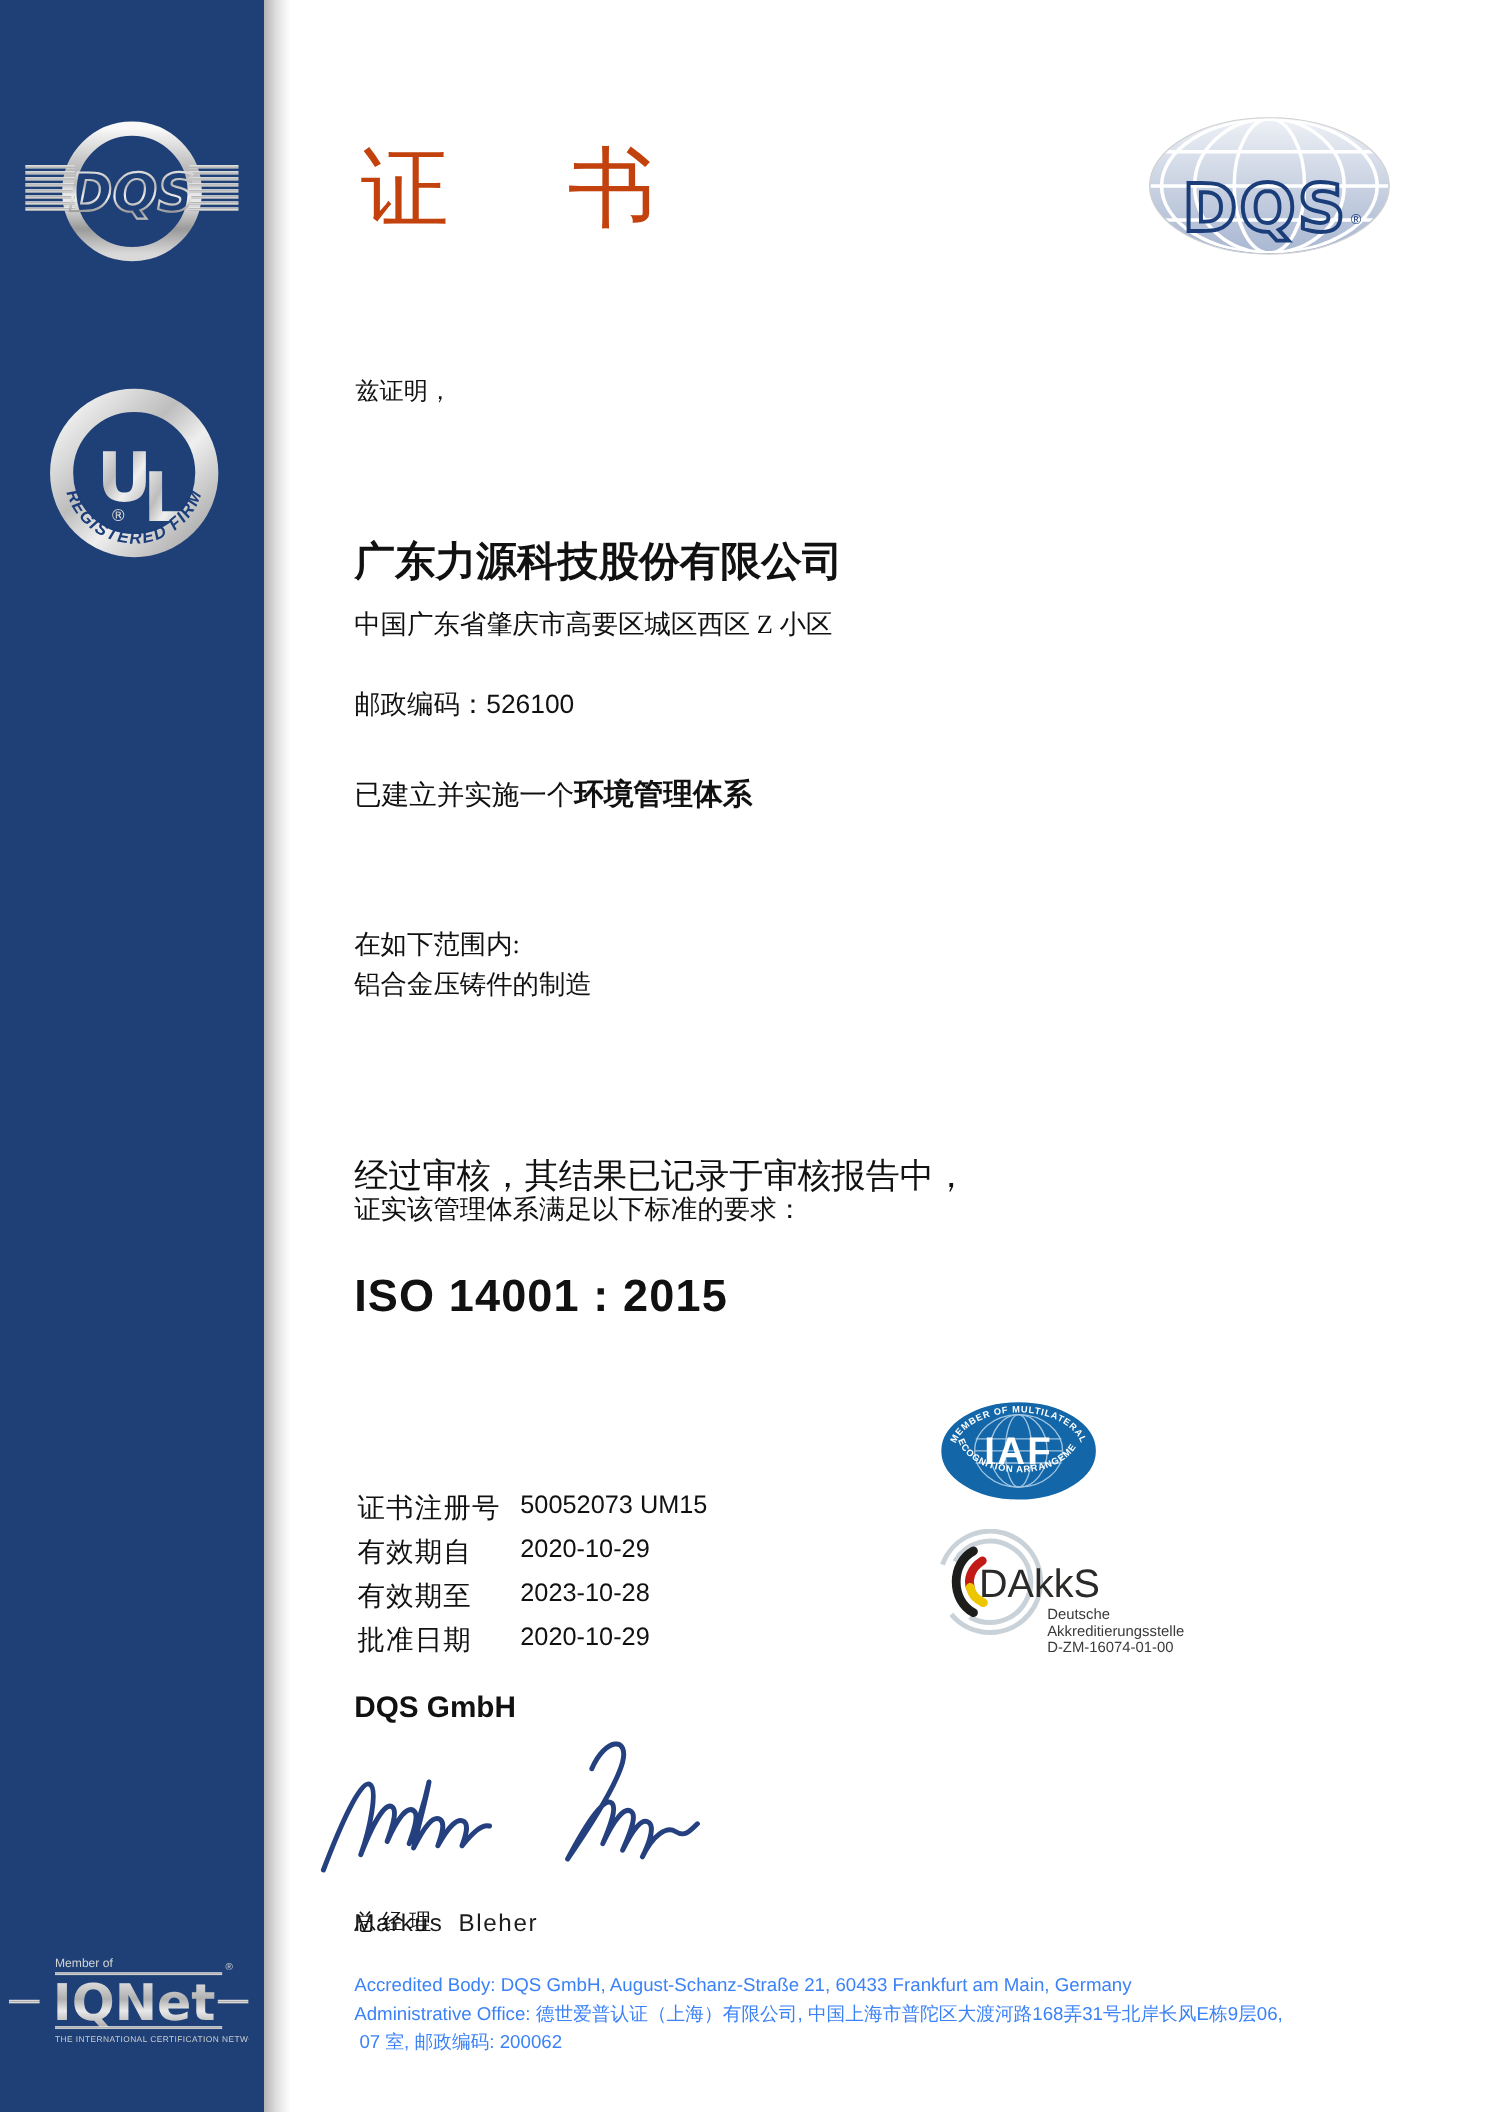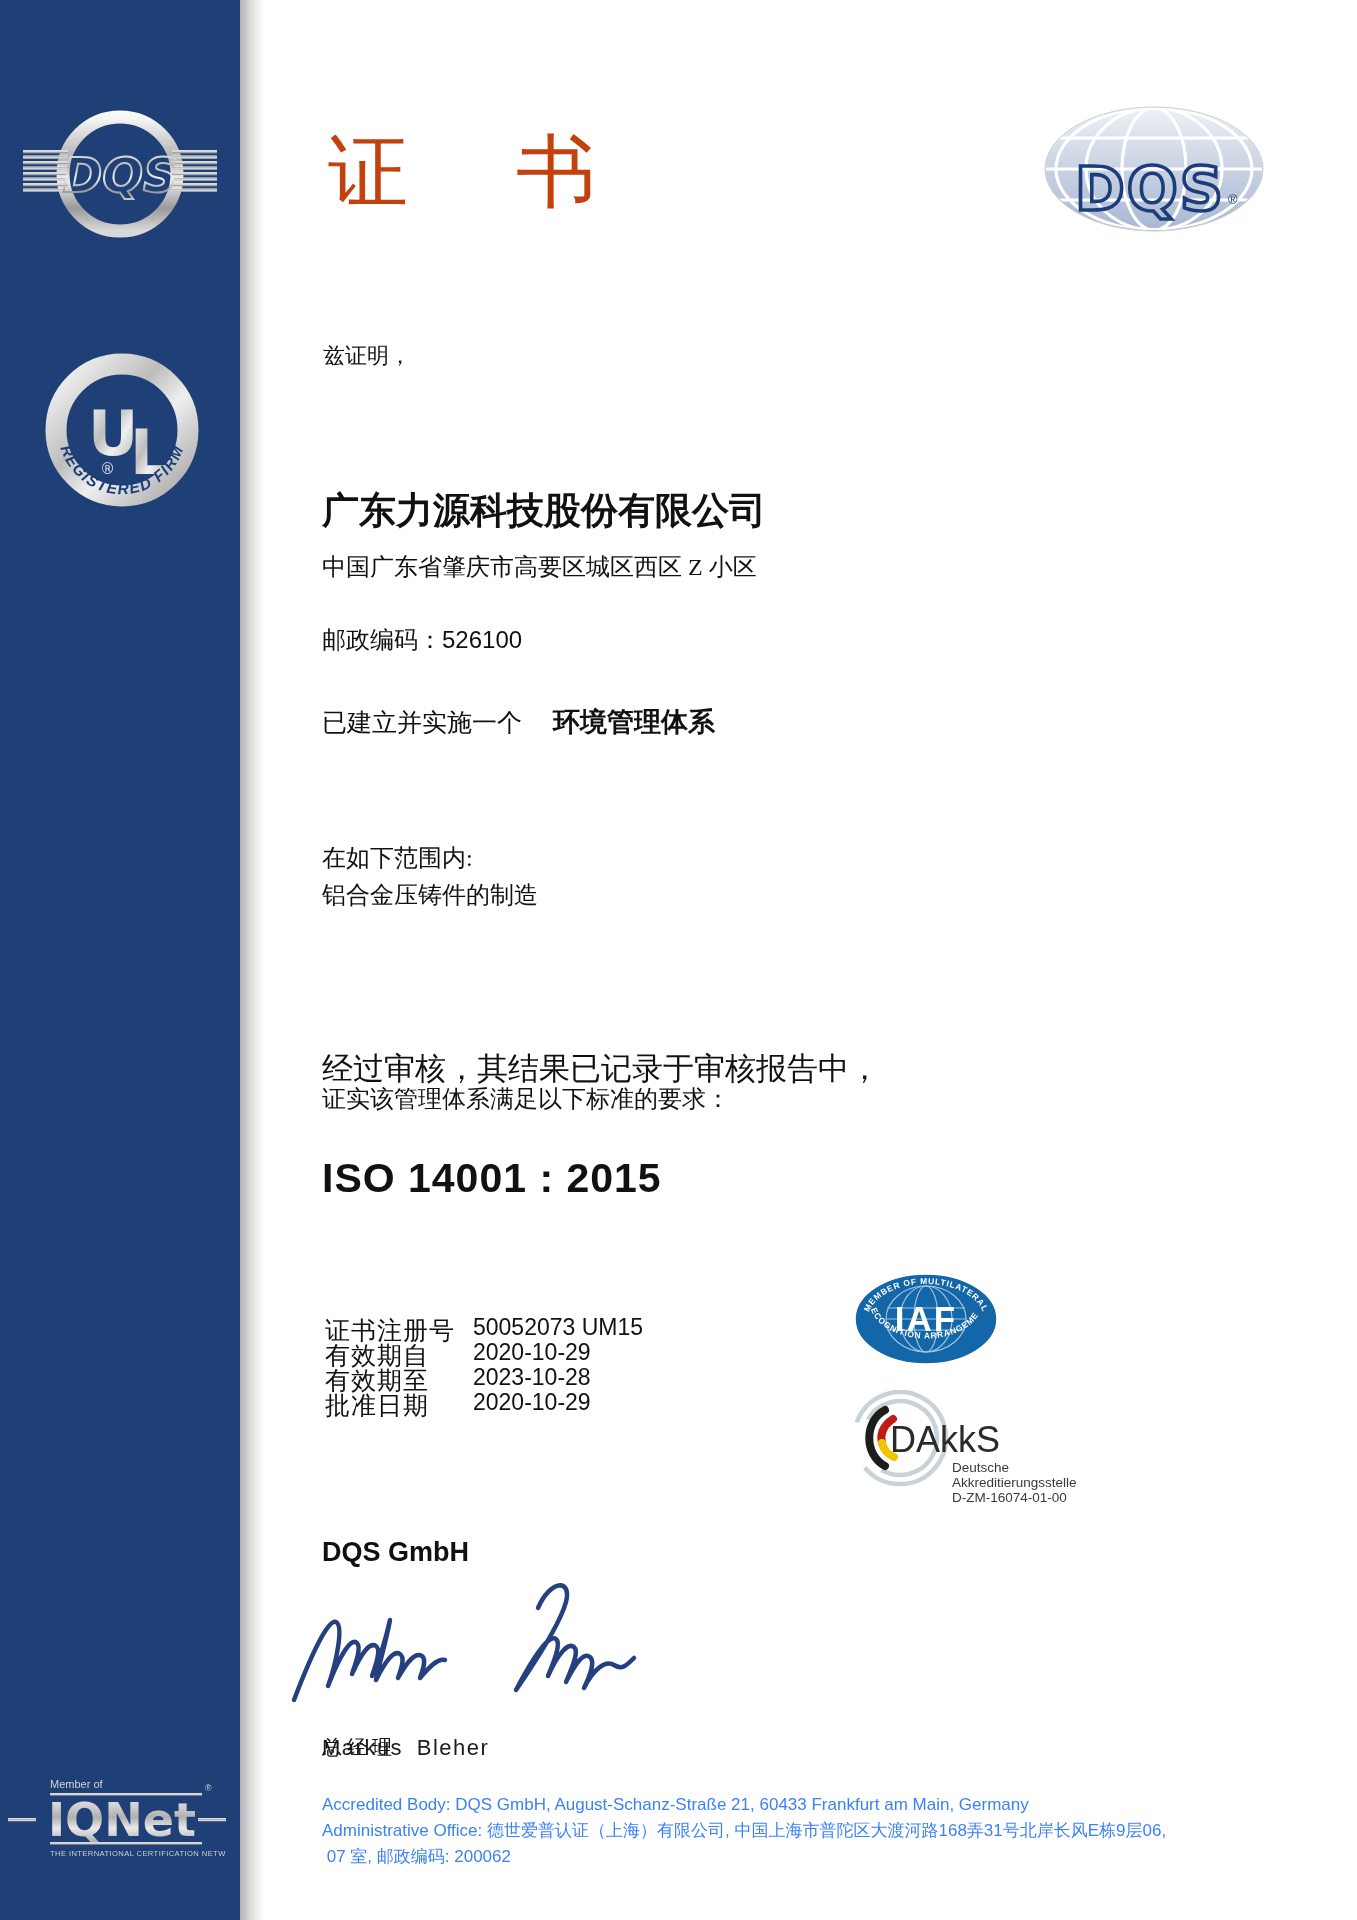--- a/index.html
+++ b/index.html
@@ -15,30 +15,30 @@
          font-weight:400;color:#c2410c;margin:0;}
   .title .t2{margin-left:108px;}
   .dqs-globe{position:absolute;left:1042px;top:104px;}
   
   .certify{position:absolute;left:323px;top:341px;font-size:22px;}
   .company{position:absolute;left:322px;top:486px;font-size:37px;font-weight:bold;margin:0;}
   .addr{position:absolute;left:322px;top:551px;font-size:24px;}
   .postal{position:absolute;left:322px;top:588px;font-size:24px;margin-top:36px;}
   .postal .num, .addr .lat{font-family:"Liberation Sans",sans-serif;}
   .established{position:absolute;left:322px;top:704px;font-size:25px;}
-  .established strong{font-size:27px;margin-left:31px;}
+  .established strong{font-size:27px;}
   .scope-label{position:absolute;left:322px;top:842px;font-size:24px;}
   .scope-value{position:absolute;left:322px;top:879px;font-size:24px;}
   .audit1{position:absolute;left:322px;top:1048px;font-size:31px;}
   .audit2{position:absolute;left:322px;top:1083px;font-size:24px;}
   .iso{position:absolute;left:322px;top:1155px;font-size:41px;font-weight:bold;margin:0;
        font-family:"Liberation Sans","DejaVu Sans",sans-serif;letter-spacing:1px;}
   
-  .details{position:absolute;left:325px;top:1314px;display:grid;
-           grid-template-columns:148px auto;grid-auto-rows:25px;}
+  .details{position:absolute;left:325px;top:1354px;display:grid;
+           grid-template-columns:148px auto;grid-auto-rows:25px;row-gap:15px;}
   .details .label{font-size:25px;letter-spacing:1px;}
   .details .value{font-size:23px;font-family:"Liberation Sans","DejaVu Sans",sans-serif;}
   
   .iaf{position:absolute;left:853px;top:1272px;}
   .dakks{position:absolute;left:848px;top:1390px;}
   
   .org{position:absolute;left:322px;top:1537px;font-size:27px;font-weight:bold;margin:0;
        font-family:"Liberation Sans","DejaVu Sans",sans-serif;}
   .sig{position:absolute;left:288px;top:1572px;}
   .signer{position:absolute;left:322px;top:1706px;font-size:22px;letter-spacing:1.5px;

